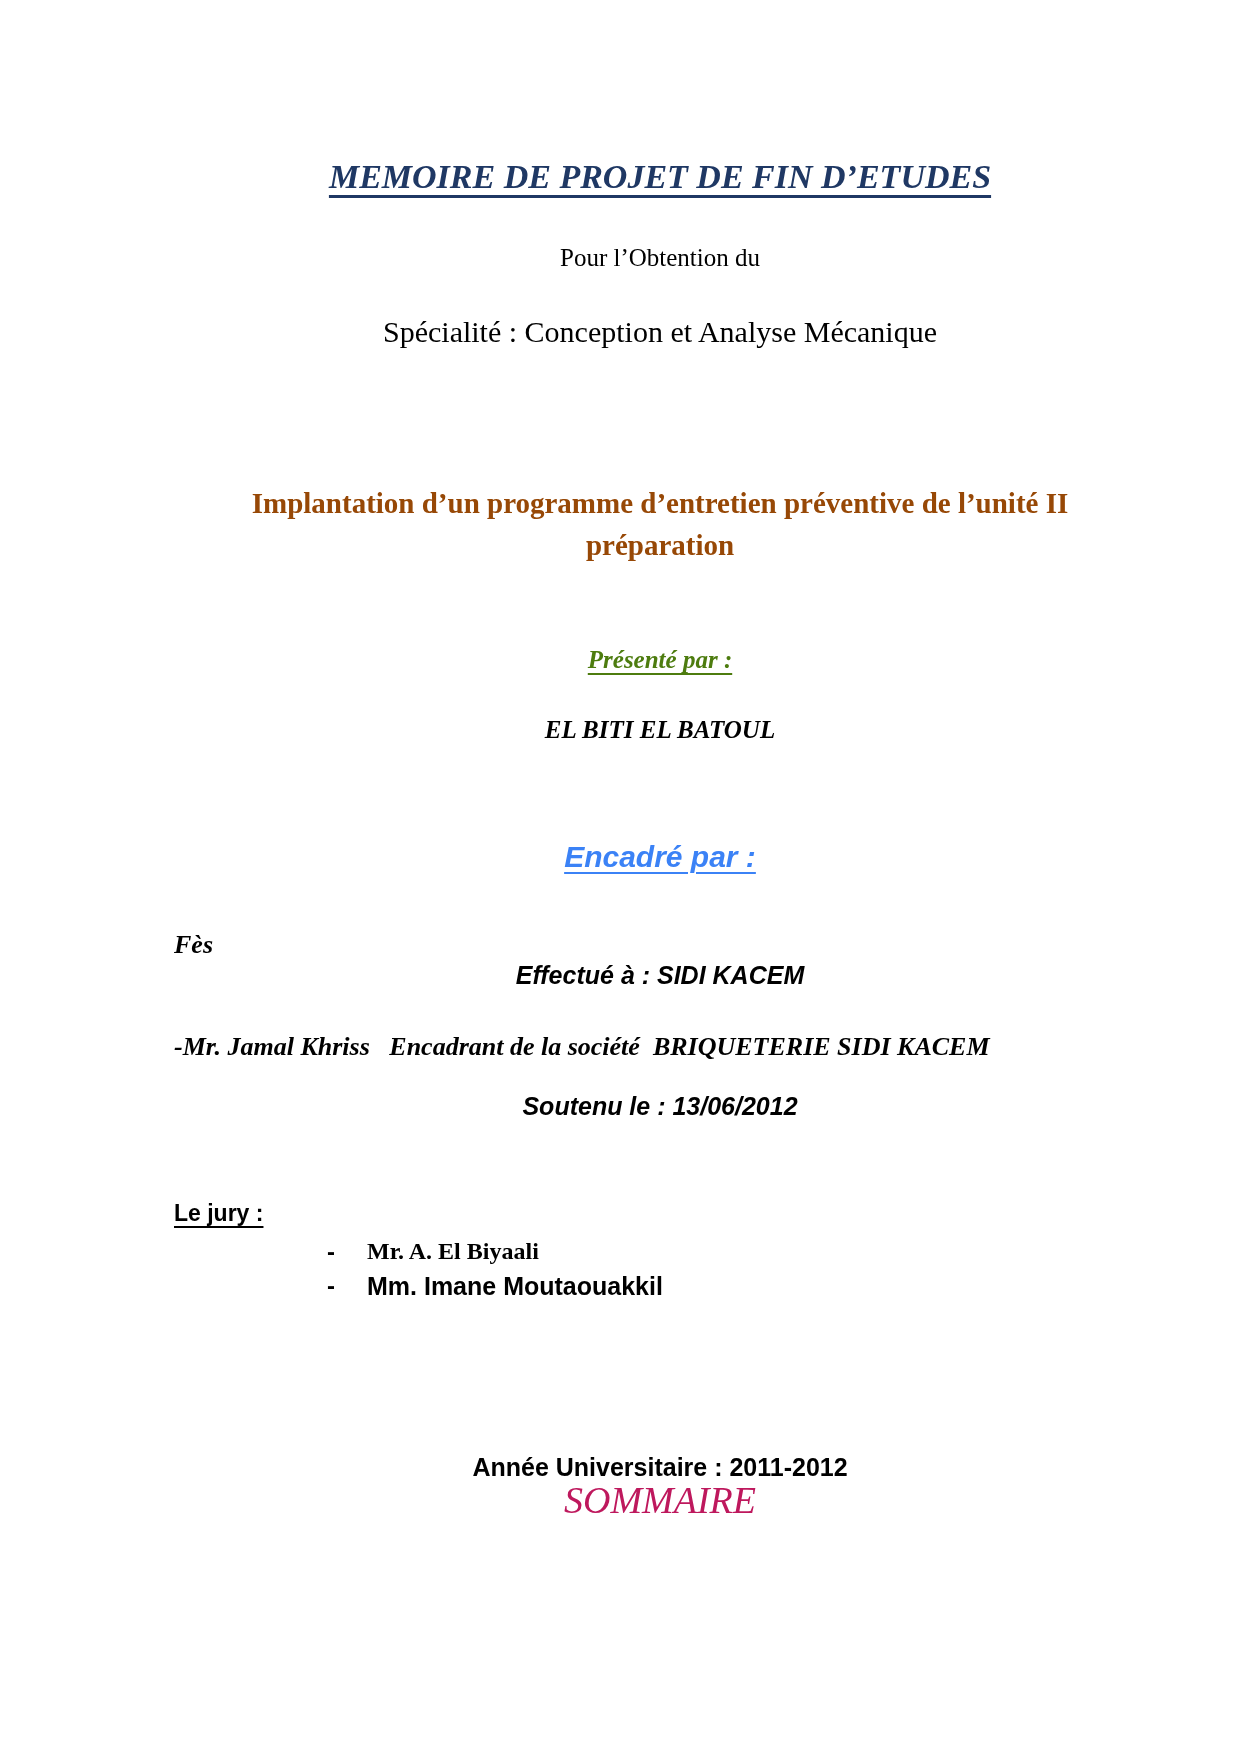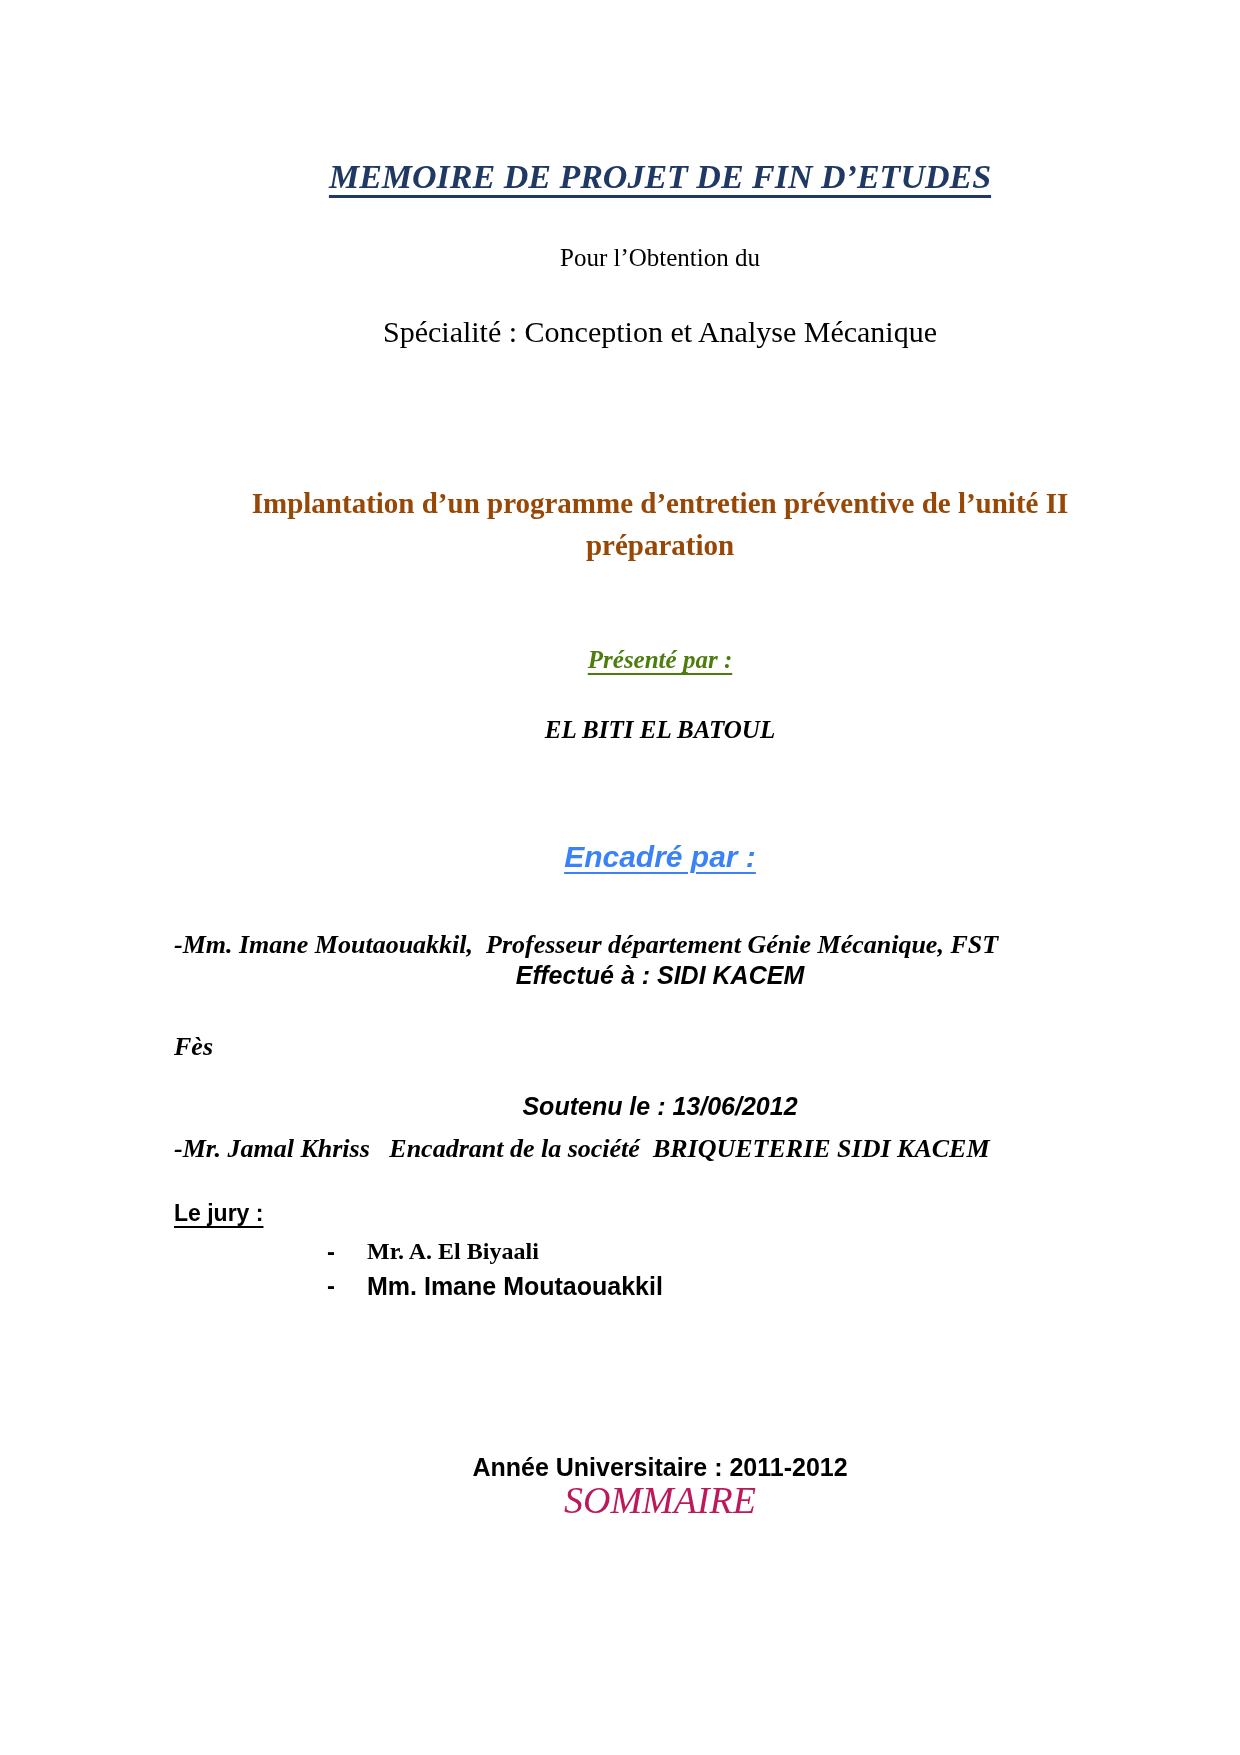--- a/index.html
+++ b/index.html
@@ -170,21 +170,20 @@
     <span>Présenté par :</span>
   </div>
 
   <div class="abs centered author-name">EL BITI EL BATOUL</div>
 
   <div class="abs centered encadre-label">
     <span>Encadré par :</span>
   </div>
 
   <div class="abs leftcol supervisors">
-    <div>-Mm. Imane Moutaouakkil,  Professeur département Génie Mécanique, FST</div>
     <div>Fès</div>
     <div>-Mr. Jamal Khriss   Encadrant de la société  BRIQUETERIE SIDI KACEM</div>
   </div>
 
   <div class="abs centered location-line">Effectué à : SIDI KACEM</div>
 
   <div class="abs centered date-line">Soutenu le : 13/06/2012</div>
 
   <div class="abs leftcol jury-label">
     <span>Le jury :</span>

